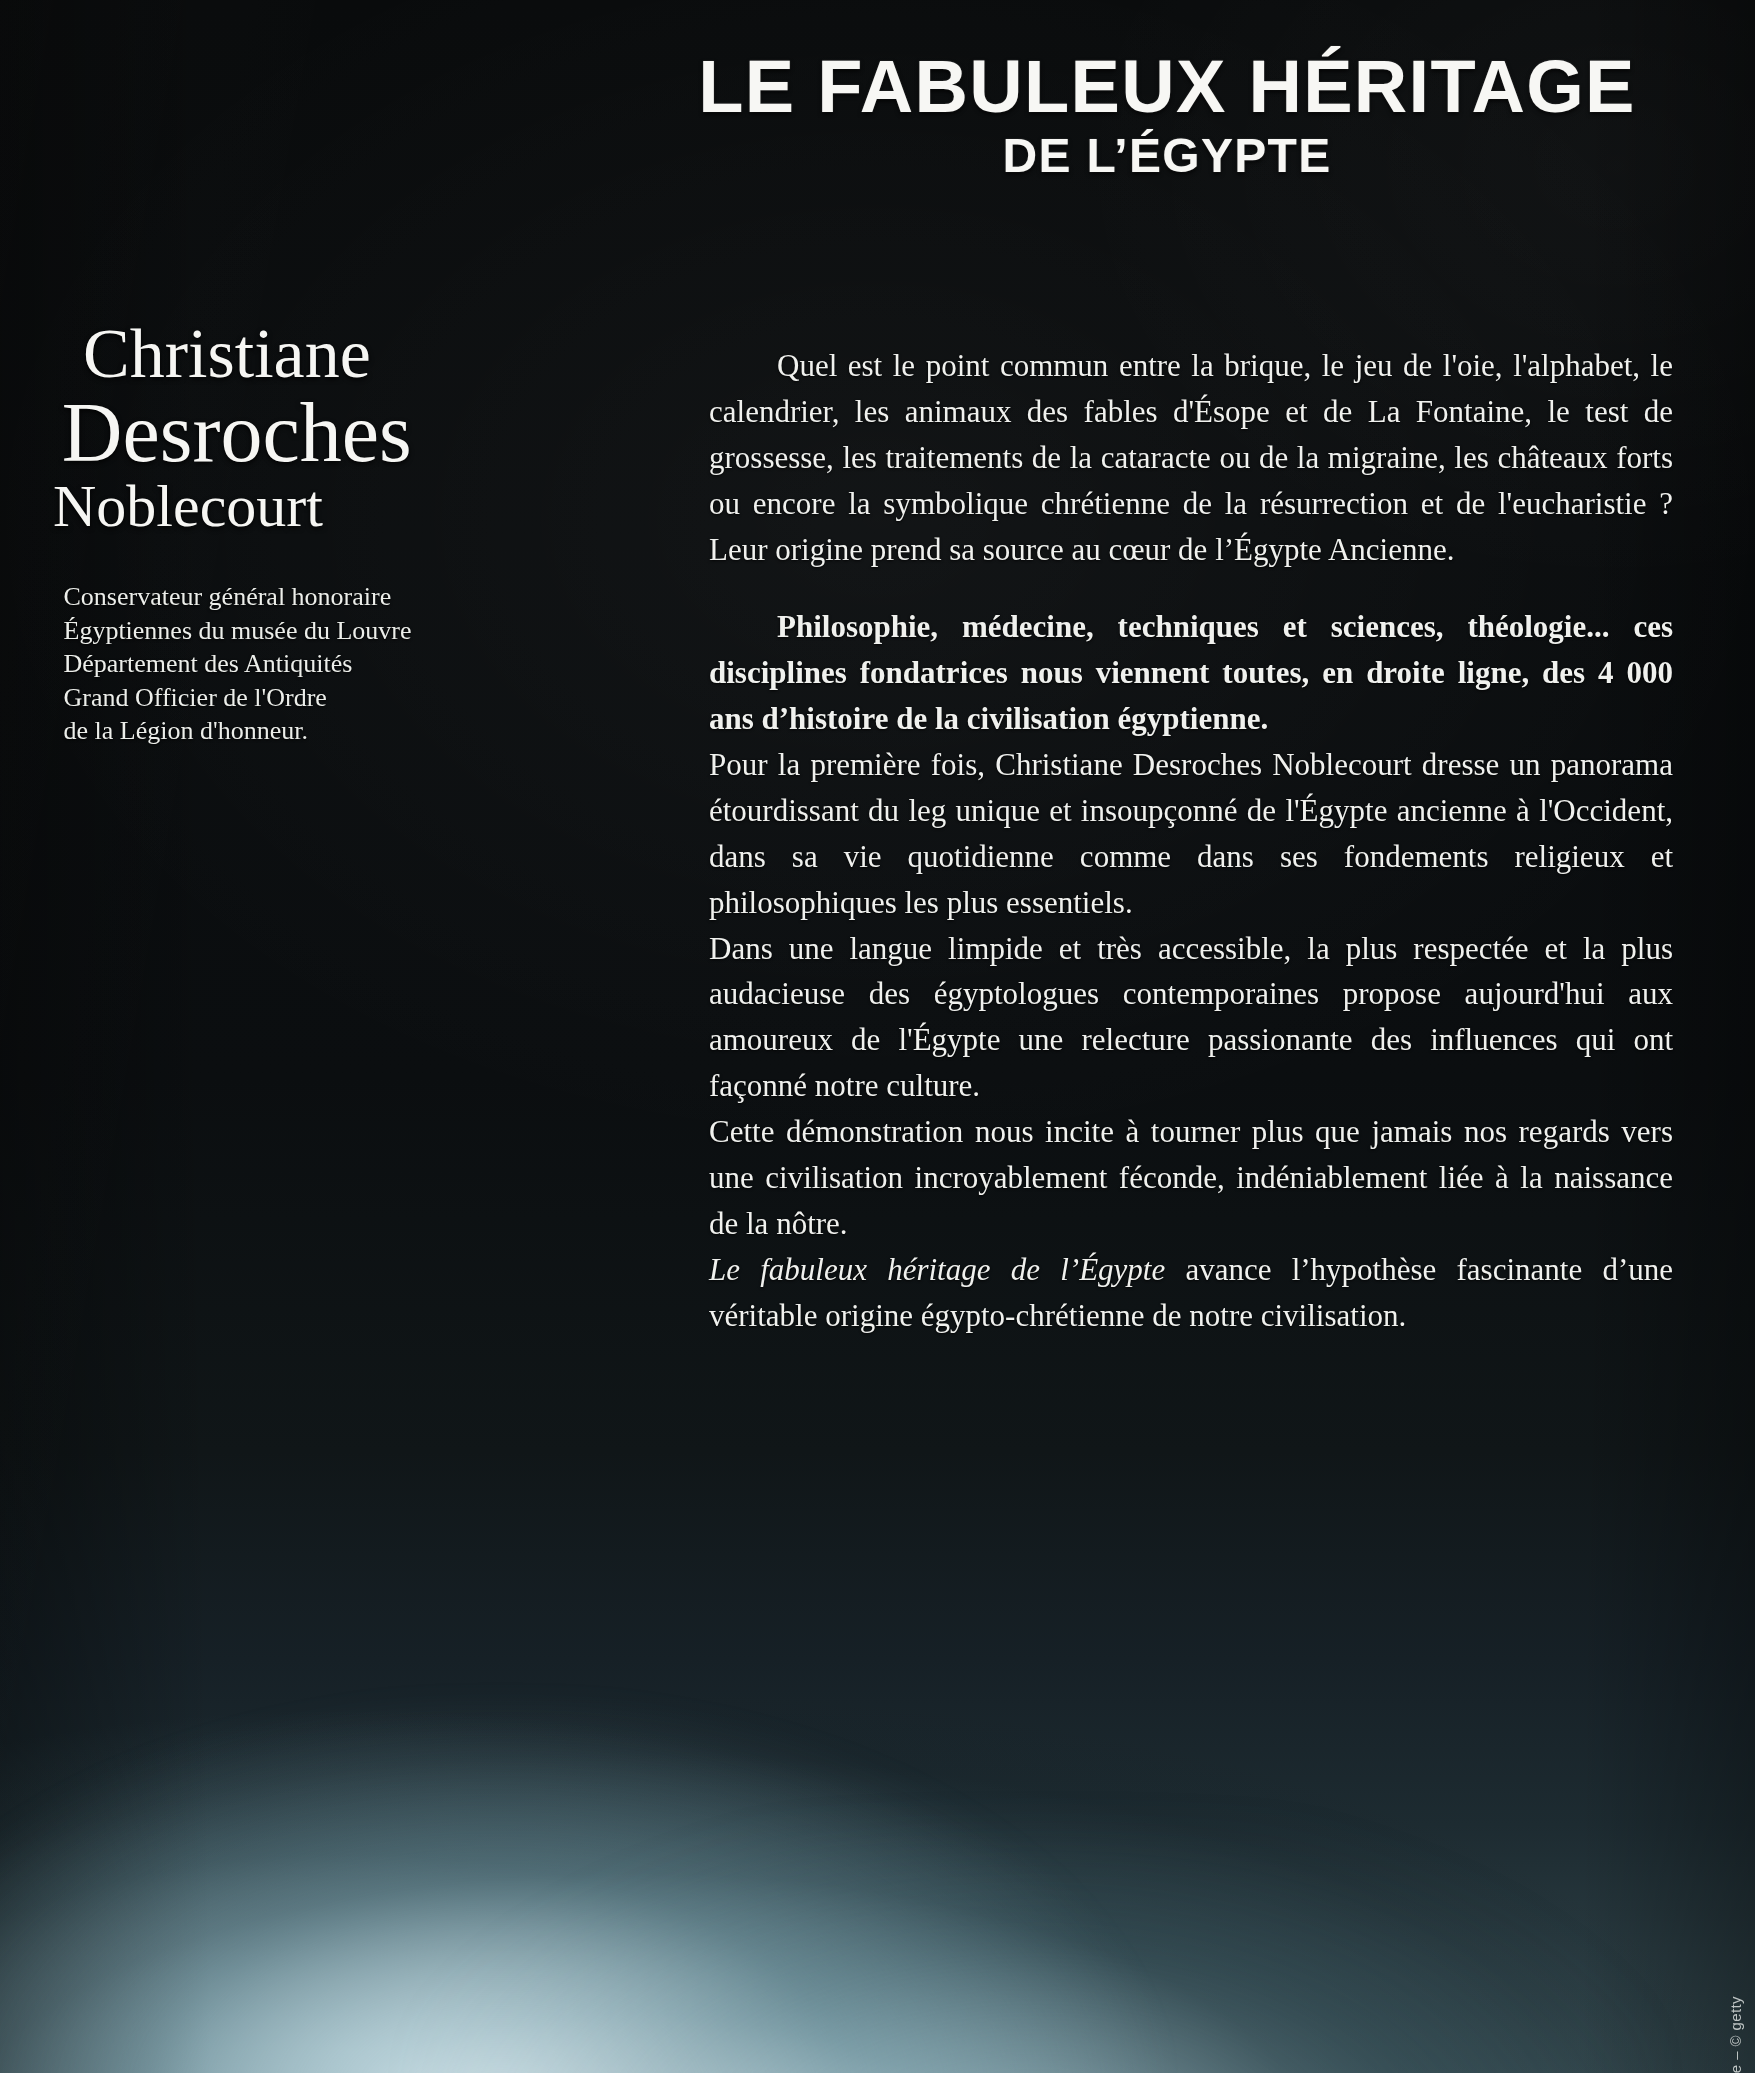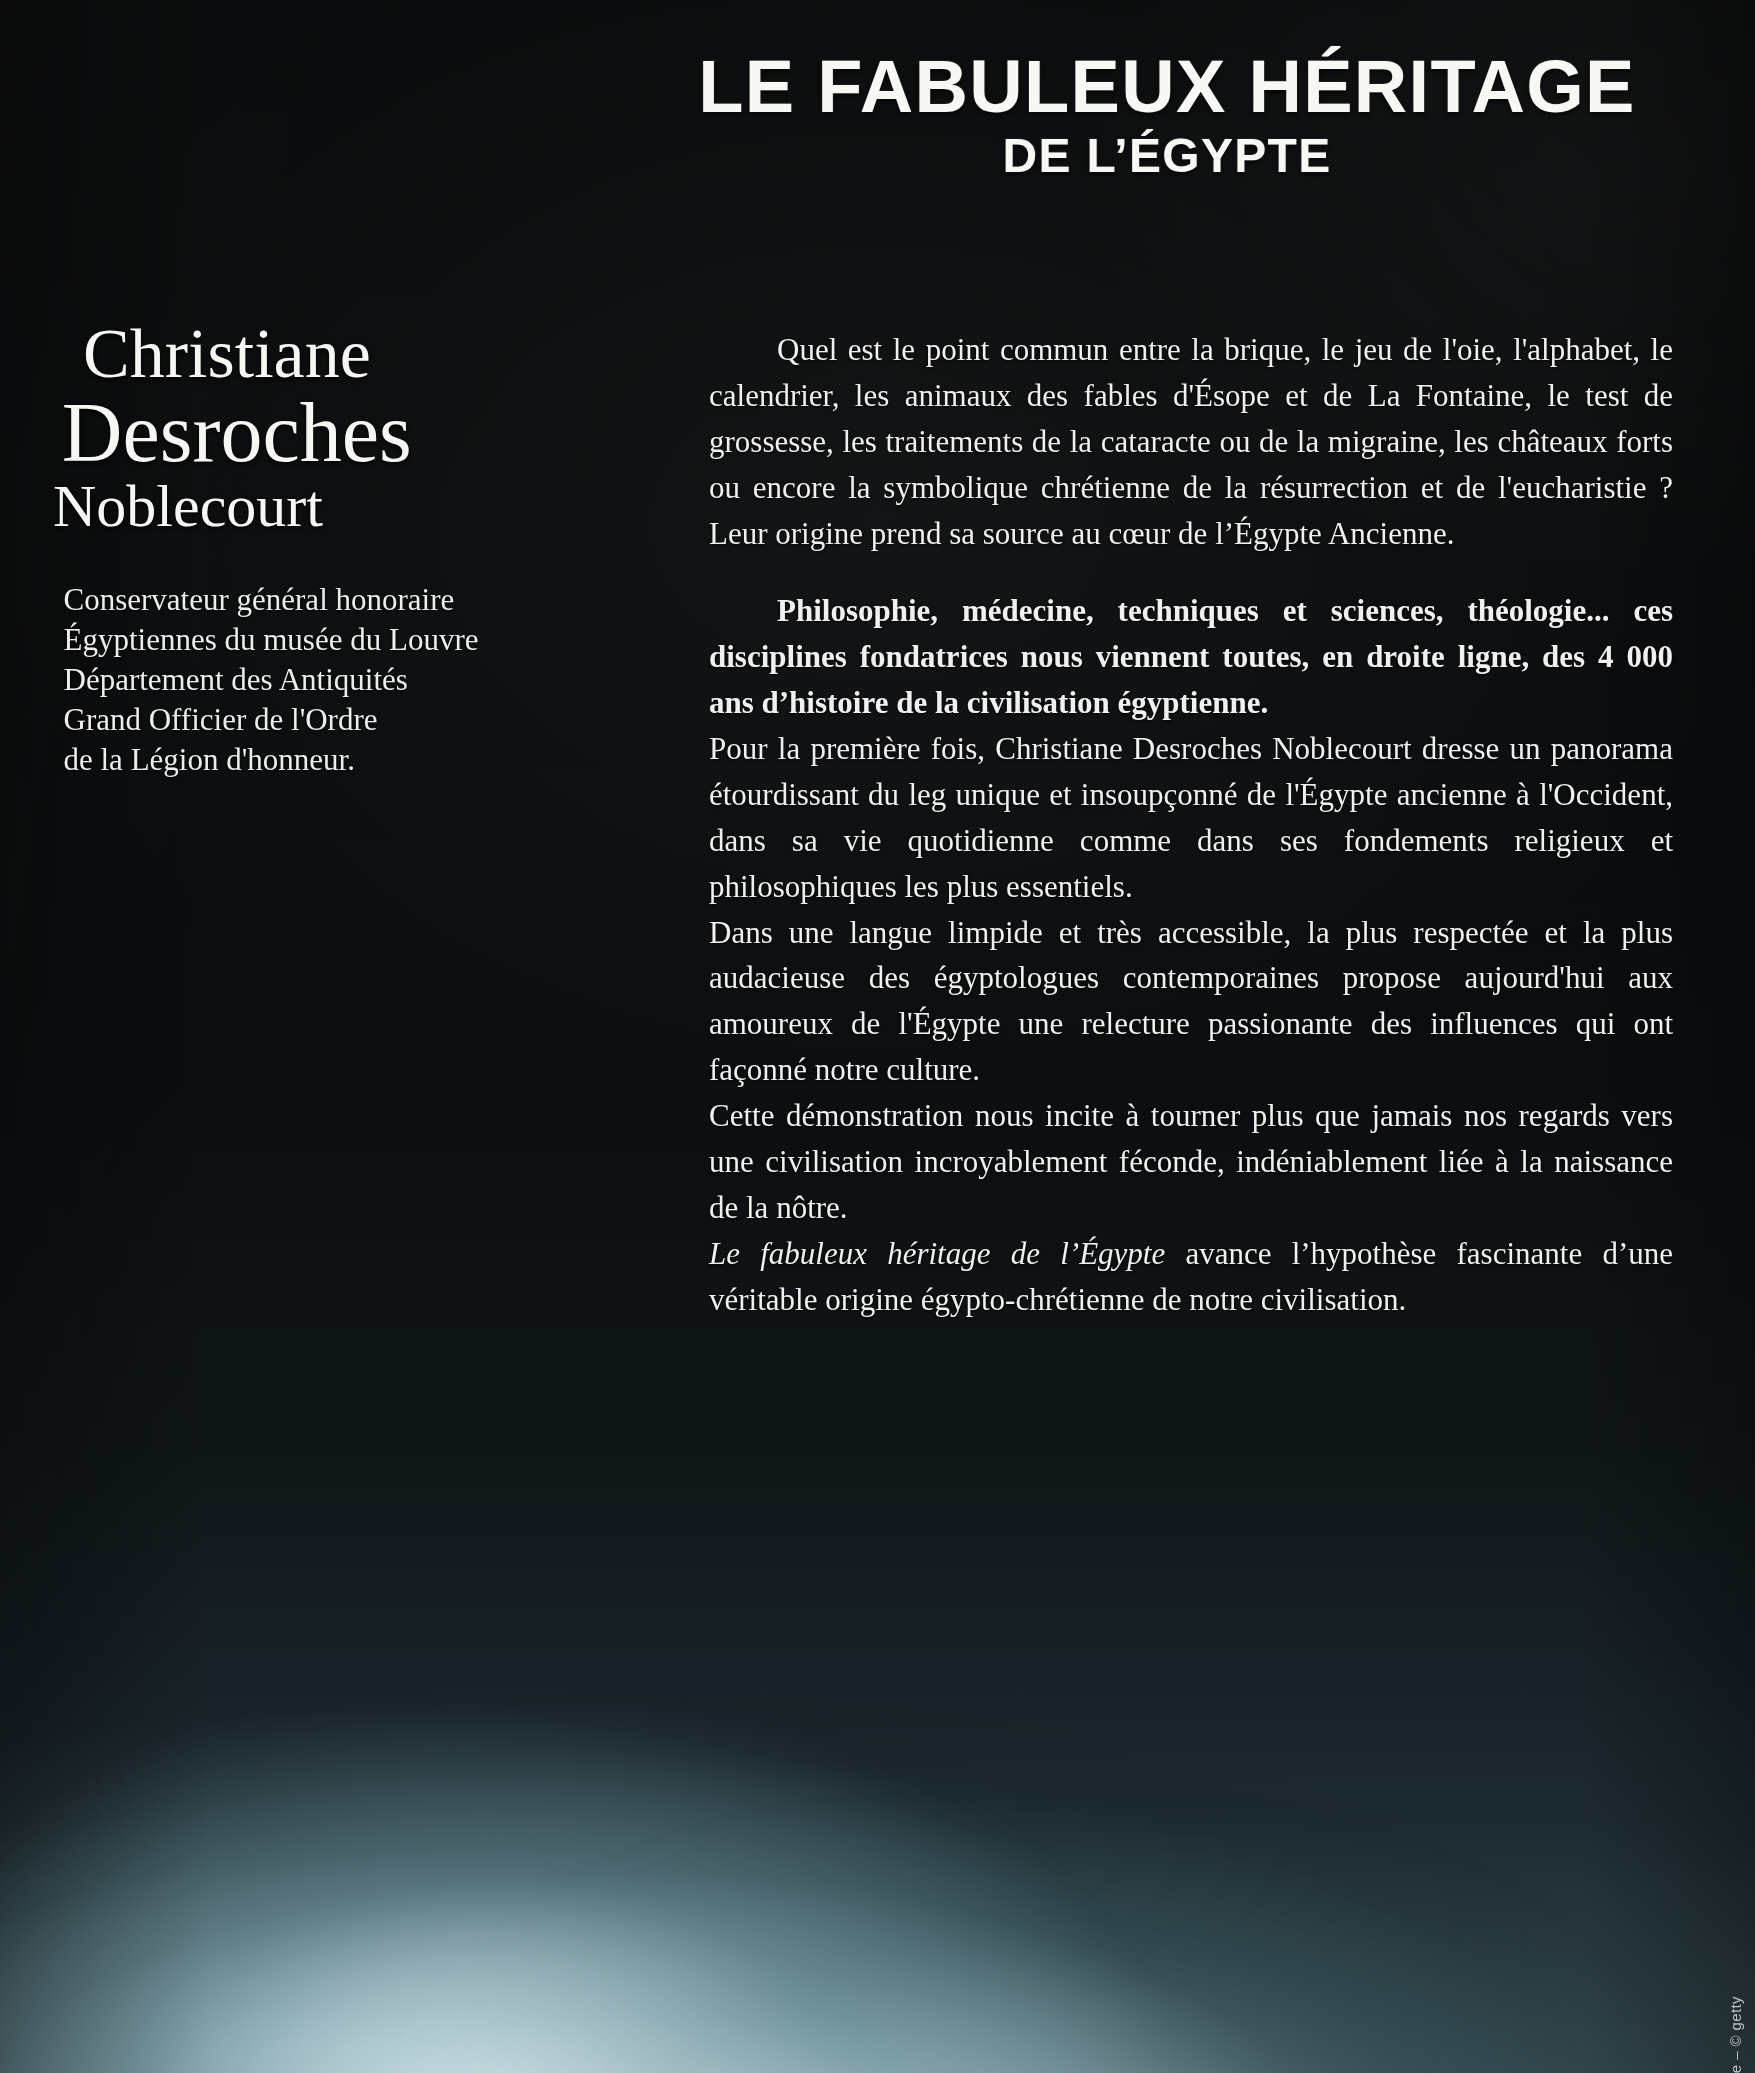--- a/index.html
+++ b/index.html
@@ -98,32 +98,32 @@
     display: block;
     font-size: 60px;
     padding-left: 0px;
     margin-top: -5.3px;
   }
 
   .author-credentials {
     margin-top: 42px;
     padding-left: 10.5px;
     font-family: "Liberation Serif", serif;
-    font-size: 31px;
+    font-size: 26px;
     line-height: 1.29;
     color: #eceeea;
     text-shadow: 0 0.9px 2.6px rgba(0,0,0,0.9);
   }
   .author-credentials div { white-space: nowrap; }
 
   
   .blurb {
     position: absolute;
     left: 709px;
-    top: 327px;
+    top: 343px;
     width: 964px;
     font-family: "Liberation Serif", serif;
     font-size: 31px;
     line-height: 1.48;
     color: #f0f1ee;
     text-align: justify;
     text-shadow: 0 0.9px 2.6px rgba(0,0,0,0.85);
     z-index: 5;
   }
   .blurb p {

